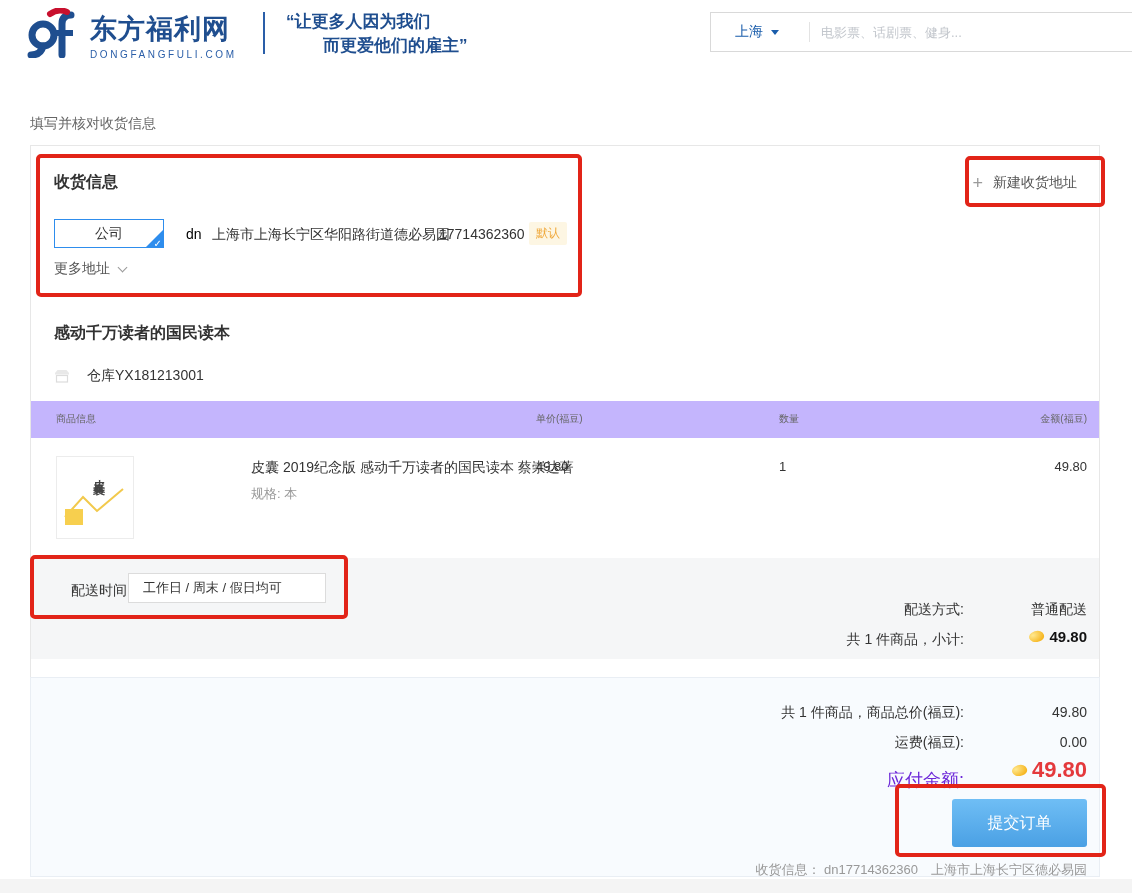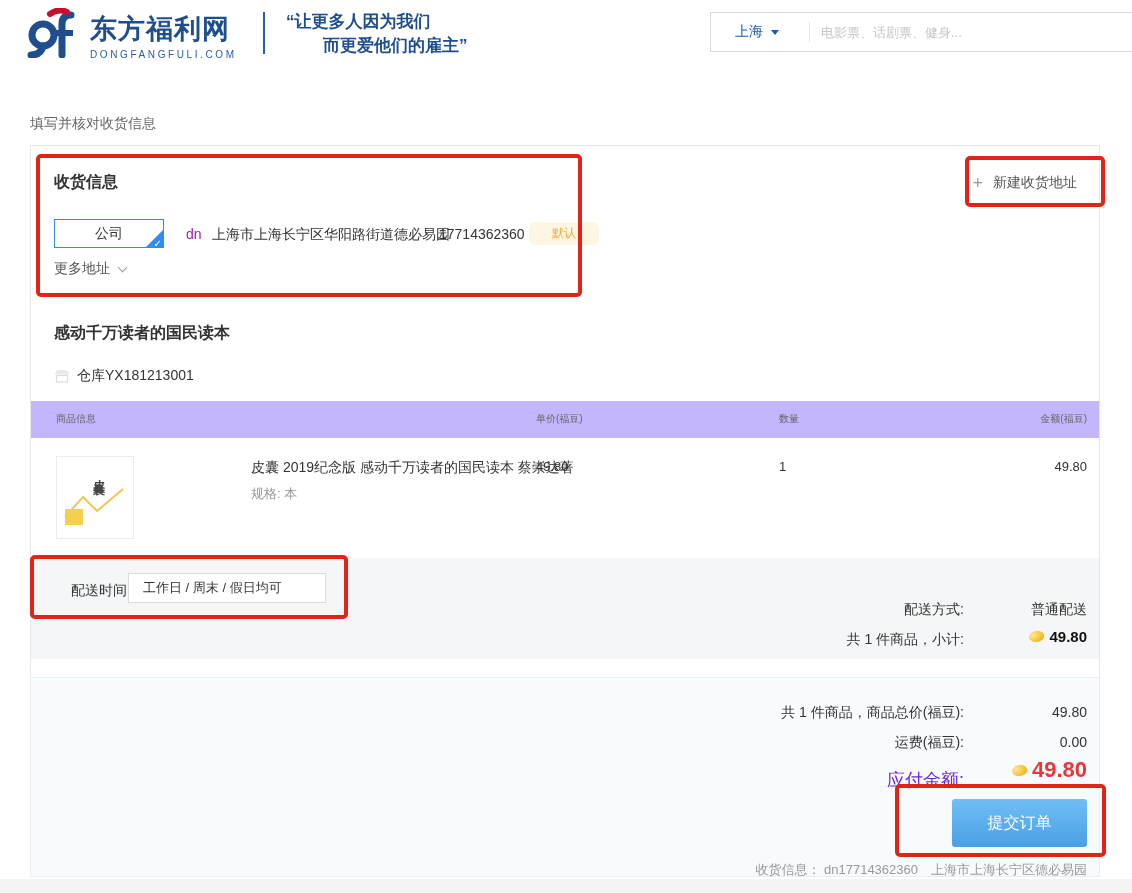--- a/index.html
+++ b/index.html
@@ -29,28 +29,28 @@
   .card1 { position:absolute; left:30px; top:145px; width:1070px; height:570px; background:#fff; border:1px solid #e7e7e7; }
   .sec-title { position:absolute; font-weight:bold; font-size:16px; color:#333; }
   .t-shipping { left:23px; top:26px; }
   .t-merchant { left:23px; top:177px; }
   .new-address { position:absolute; right:22px; top:28px; display:flex; align-items:center; gap:10px; color:#555; font-size:14px; cursor:pointer; }
   .plus { color:#9a9a9a; font-size:18px; font-weight:normal; line-height:14px; }
 
   .tag-company { position:absolute; left:23px; top:73px; width:110px; height:29px; border:1px solid #2e8ded; display:flex; align-items:center; justify-content:center; font-size:14px; color:#333; background:#fff; cursor:pointer; overflow:hidden; }
   .tag-corner { position:absolute; right:0; bottom:0; width:0; height:0; border-left:17px solid transparent; border-bottom:17px solid #2e8ded; }
   .tag-check { position:absolute; right:1px; bottom:-2px; color:#fff; font-size:10px; z-index:2; }
-  .addr-name   { position:absolute; left:155px; top:80px; font-size:14px; color:#a21caf; }
+  .addr-name   { position:absolute; left:155px; top:80px; font-size:14px; color:#000000; }
   .addr-text   { position:absolute; left:181px; top:80px; font-size:14px; color:#333; }
   .addr-phone  { position:absolute; left:408px; top:80px; font-size:14px; color:#333; }
-  .badge { position:absolute; left:498px; top:76px; background:#fdf6e3; color:#f0a93c; font-size:12px; padding:3px 23px; border-radius:7px;text-align:right; }
+  .badge { position:absolute; left:498px; top:76px; background:#fdf6e3; color:#f0a93c; font-size:12px; padding:3px 7px; border-radius:2px;text-align:right; }
   .more-addr { position:absolute; left:23px; top:114px; font-size:14px; color:#555; display:flex; align-items:center; gap:9px; cursor:pointer; }
   .chev { width:7px; height:7px; border-right:1.5px solid #999; border-bottom:1.5px solid #999; transform:rotate(45deg); margin-top:-4px; }
 
-  .warehouse { position:absolute; left:23px; top:221px; display:flex; align-items:center; gap:7px; font-size:14px; color:#333; }
+  .warehouse { position:absolute; left:23px; top:221px; display:flex; align-items:center; gap:17px; font-size:14px; color:#333; }
 
   .thead { position:absolute; left:0; top:255px; width:1068px; height:37px; background:#c4b5fd; font-size:10px; color:#666; }
   .th { position:absolute; top:11px; }
   .th1 { left:25px; } .th2 { left:505px; } .th3 { left:748px; } .th4 { right:12px;margin-left:33px; }
 
   .thumb { position:absolute; left:25px; top:310px; width:78px; height:83px; border:1px solid #ececec; background:#fff; cursor:pointer; }
   .thumb-chars { position:absolute; left:33px; top:12px; writing-mode:vertical-rl; font-size:12px; font-weight:bold; color:#444; letter-spacing:4px; }
   .thumb-yellow { position:absolute; left:8px; bottom:13px; width:18px; height:16px; background:#f7cf4e; }
   .thumb-squiggle { position:absolute; left:6px; top:30px; }
   .prod-title  { position:absolute; left:220px; top:313px; font-size:14px; color:#333; cursor:pointer; }

